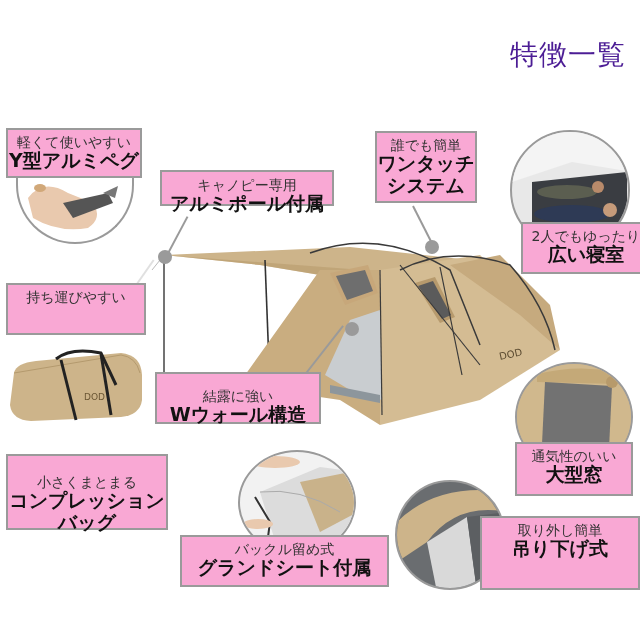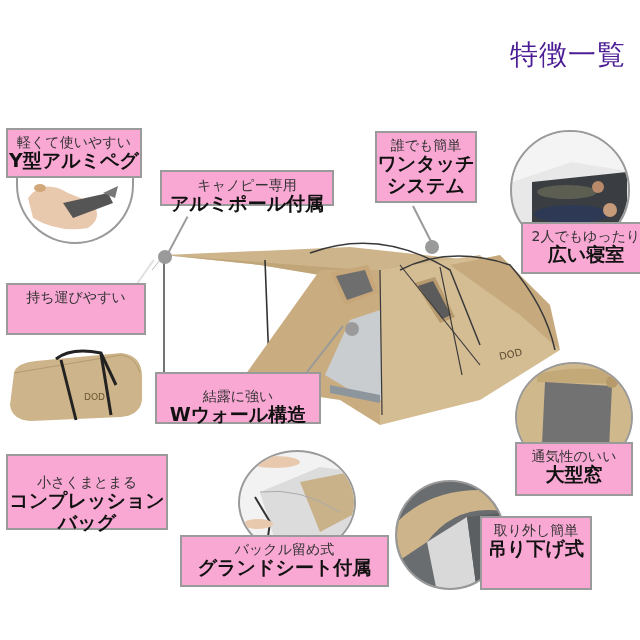--- a/index.html
+++ b/index.html
@@ -174,16 +174,16 @@
 </div>
 
 <div class="circle" style="left:395px;top:480px;width:110px;height:110px;background:#8a8d90;">
   <svg width="110" height="110" viewBox="0 0 110 110">
     <rect x="0" y="0" width="110" height="110" fill="#6a6d70"></rect>
     <path d="M0,40 Q 40,0 110,10 L 110,30 Q 60,20 30,60 L 0,80 Z" fill="#cdb48a"></path>
     <polygon points="30,60 70,35 80,110 40,110" fill="#d9d9d9"></polygon>
     <polygon points="70,35 110,30 110,110 80,110" fill="#5c5f62"></polygon>
   </svg>
 </div>
-<div class="label-box" style="left:480px;top:516px;width:112px;height:74px;padding-top:4px;">
+<div class="label-box" style="left:480px;top:516px;width:160px;height:74px;padding-top:4px;">
   <span class="sub">取り外し簡単</span>
   <span class="main">吊り下げ式</span>
 </div>
 
 </body></html>

